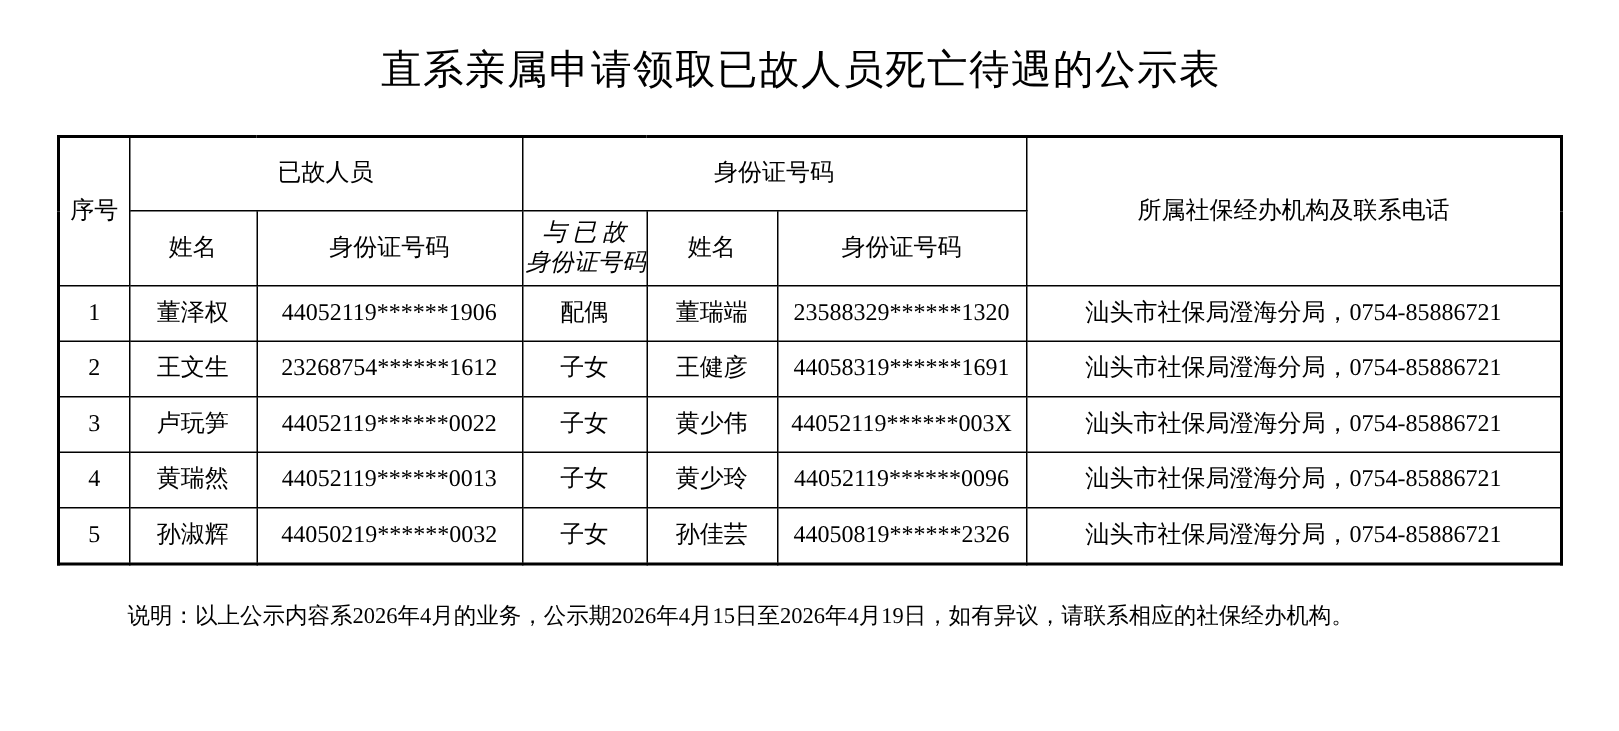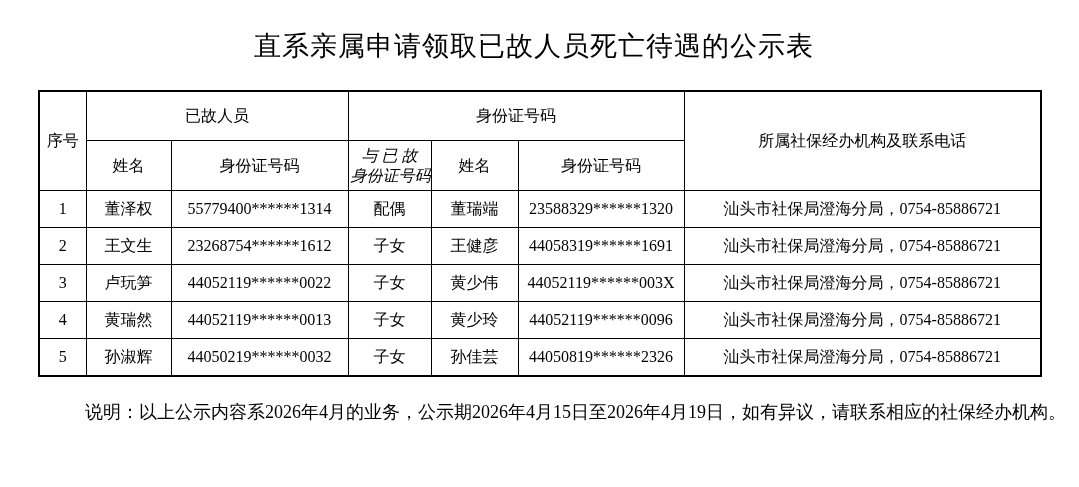--- a/index.html
+++ b/index.html
@@ -43,21 +43,21 @@
     font-weight: normal;
     line-height: 1.25;
     overflow: hidden;
     white-space: nowrap;
   }
   tr.hdr { height: 50px; }
   tr.row { height: 37px; }
   .relation-head { white-space: normal; font-style: italic; }
   .note {
     margin: 25px 0 17px 85px;
-    font-size: 18px;
+    font-size: 15px;
     line-height: 1.2;
   }
 </style>
 </head>
 <body>
 
 <div class="page">
 
   <h1 class="title">直系亲属申请领取已故人员死亡待遇的公示表</h1>
 
@@ -86,21 +86,21 @@
           <span>身份证号码</span>
         </th>
         <th>姓名</th>
         <th>身份证号码</th>
       </tr>
     </thead>
     <tbody>
       <tr class="row">
         <td>1</td>
         <td>董泽权</td>
-        <td>55779400******1314</td>
+        <td>44052119******1906</td>
         <td>配偶</td>
         <td>董瑞端</td>
         <td>23588329******1320</td>
         <td>汕头市社保局澄海分局，0754-85886721</td>
       </tr>
       <tr class="row">
         <td>2</td>
         <td>王文生</td>
         <td>23268754******1612</td>
         <td>子女</td>

